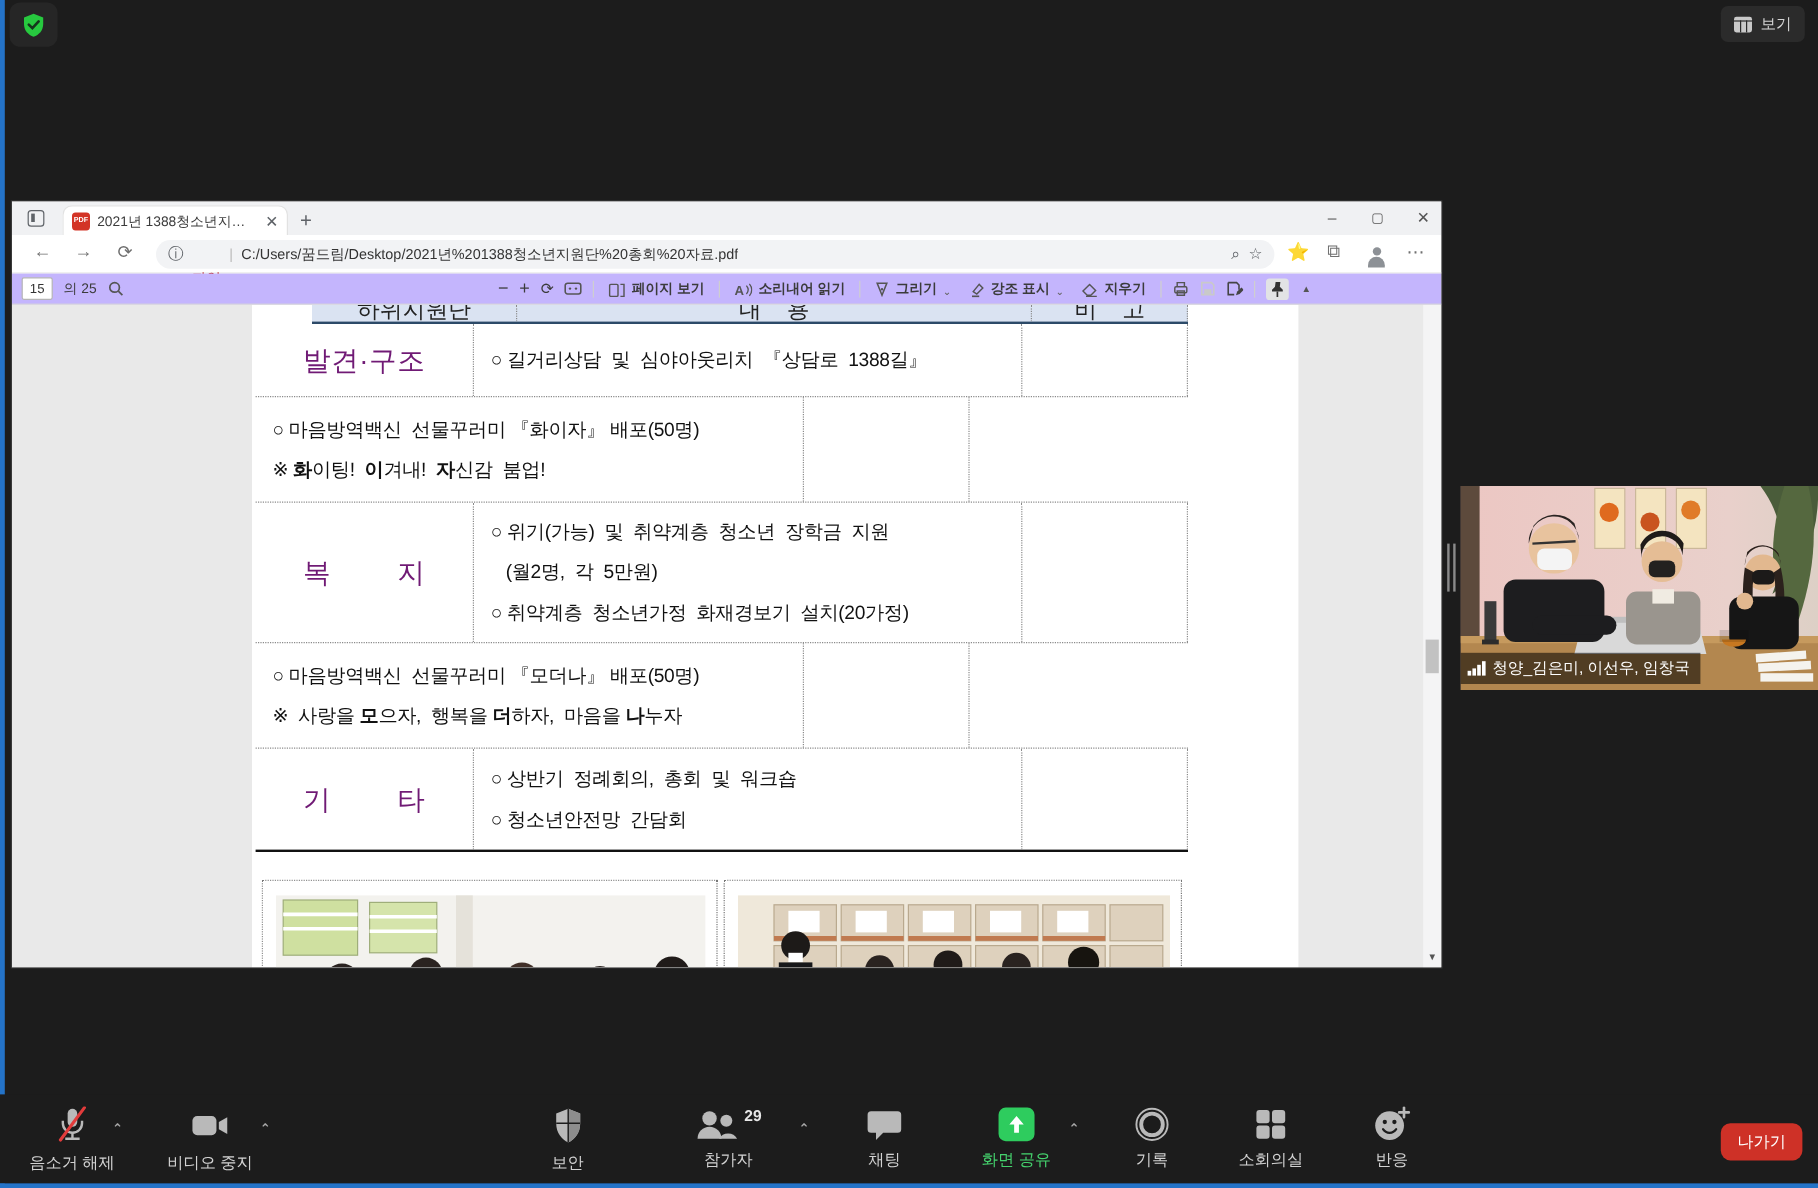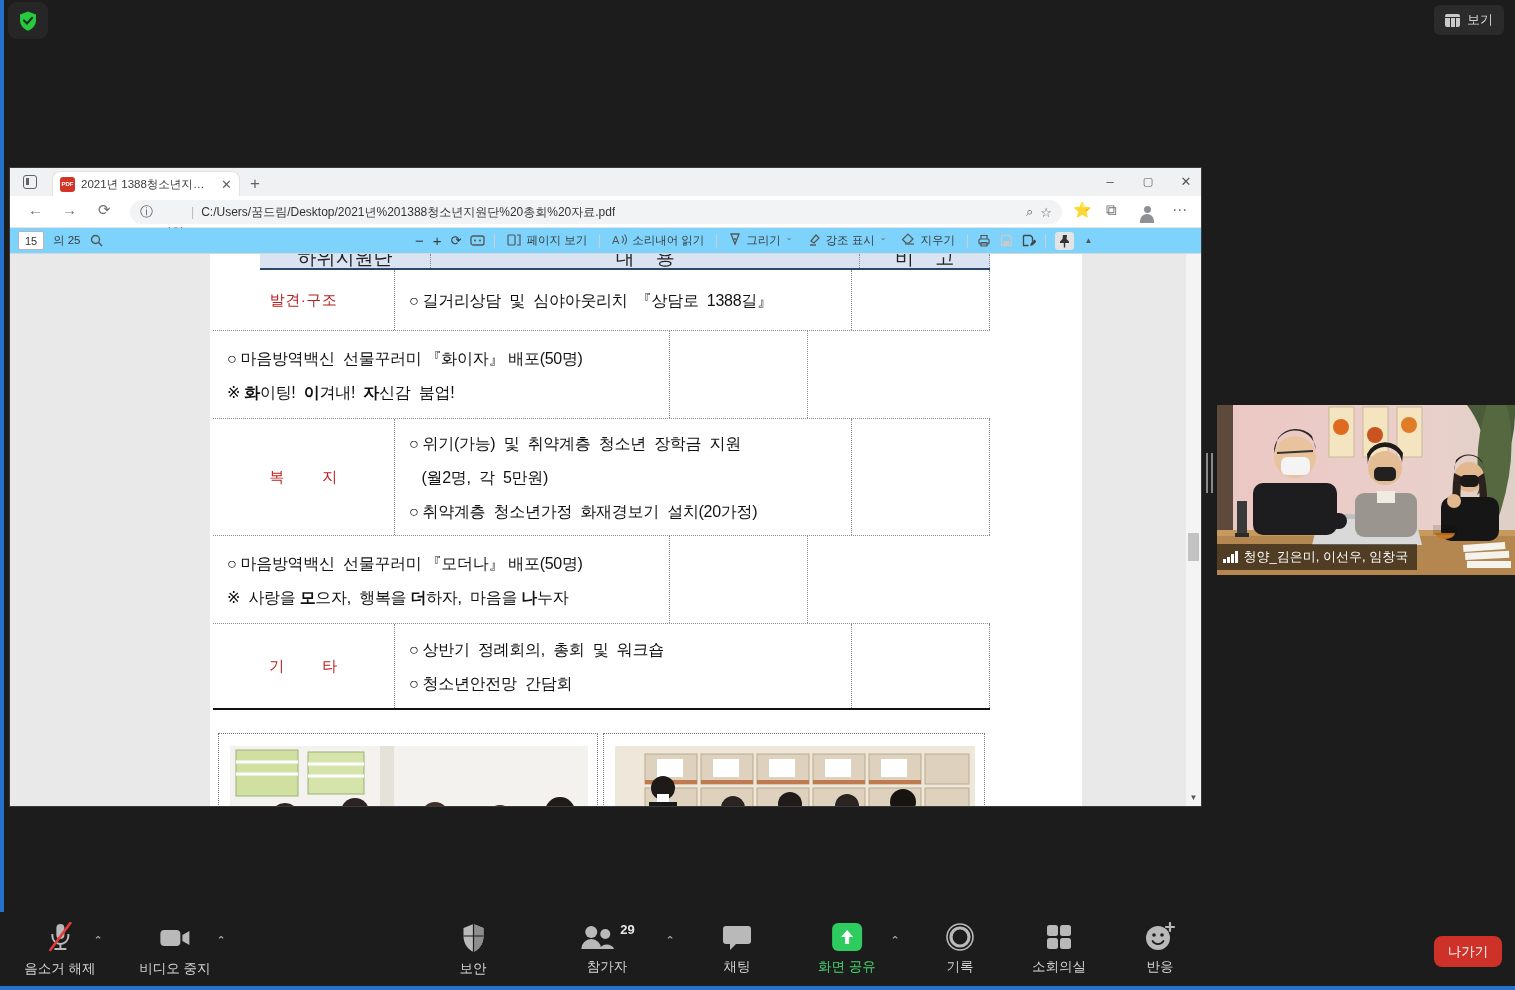--- a/index.html
+++ b/index.html
@@ -32,42 +32,42 @@
   .addr{left:120px;top:4px;width:932px;height:24px;background:#f2f3f5;border-radius:12px;display:flex;align-items:center;padding:0 10px;gap:7px;font-size:12px;color:#333;}
   .addr .sep{color:#bbb;}
   .addr .spacer{flex:1;}
   .addr-ico{color:#5f6368;font-size:13px;}
   .scheme{color:#b91c1c;margin-top:40px;}
   .url{white-space:nowrap;overflow:hidden;}
   .avatar{width:18px;height:18px;border-radius:50%;background:#bdc1c6;position:relative;overflow:hidden;}
   .avatar:before{content:"";position:absolute;left:5.5px;top:3px;width:7px;height:7px;border-radius:50%;background:#8d9196;}
   .avatar:after{content:"";position:absolute;left:2px;top:11px;width:14px;height:9px;border-radius:7px 7px 0 0;background:#8d9196;}
   
-  .pdfbar{left:0;top:60px;width:100%;height:26px;background:#7dd3fc;border-bottom:1px solid #d8d8d8;font-size:11.5px;color:#3b3b3b;}
+  .pdfbar{left:0;top:60px;width:100%;height:26px;background:#c4b5fd;border-bottom:1px solid #d8d8d8;font-size:11.5px;color:#3b3b3b;}
   .pdfbar .cluster{position:absolute;top:0;height:25px;display:flex;align-items:center;gap:9px;}
   .pagebox{width:26px;height:19px;border:1px solid #b5b5b5;background:#fff;text-align:center;font-size:11px;color:#333;border-radius:2px;padding:0;}
   .vsep{width:1px;height:14px;background:#cfcfcf;}
-  .tbtn{display:flex;align-items:flex-start;gap:5px;padding:2px 3px;border-radius:3px;}
+  .tbtn{display:flex;align-items:flex-end;gap:5px;padding:2px 3px;border-radius:3px;font-weight:bold;}
   .tbtn.active{background:#e2e3e5;}
   .chev{font-size:8px;color:#666;}
   svg.ic{display:block;}
   
   .content{left:0;top:86px;width:1191px;height:552px;background:#e9e9e9;overflow:hidden;}
   .page{left:200px;top:0;width:872px;height:552px;background:#fff;}
   .vscroll{left:1176px;top:0;width:15px;height:552px;background:#f4f4f5;}
   .vthumb{left:2px;top:279px;width:11px;height:28px;background:#c2c2c2;}
   .sarrow{left:2px;width:11px;text-align:center;font-size:8px;color:#555;}
   
   #ptable{left:3px;top:0;width:777px;}
   .t-head{display:flex;height:16px;background:#dae3f2;border-bottom:2px solid #2c4a68;overflow:hidden;margin-left:47px;}
   .t-head>div{overflow:hidden;display:flex;justify-content:center;}
   .t-head span{font-size:19px;color:#222;margin-top:-9px;white-space:pre;}
   .t-row{display:flex;border-bottom:1px dotted #8a8a8a;}
   .t-row:last-child{border-bottom:2px solid #111;}
-  .c-cat{width:182px;border-right:1px dotted #8a8a8a;display:flex;align-items:center;justify-content:center;font-size:15px;color:#b91c1c;white-space:pre;letter-spacing:.5px;}
+  .c-cat{width:182px;border-right:1px dotted #8a8a8a;display:flex;align-items:center;justify-content:center;font-size:23px;color:#701a75;white-space:pre;letter-spacing:.5px;}
   .c-body{width:457px;border-right:1px dotted #8a8a8a;padding:10px 0 8px 14px;display:flex;flex-direction:column;justify-content:center;}
   .c-note{width:138px;border-right:1px dotted #8a8a8a;}
   .t-head .h1{width:182px;border-right:1px dotted #8a8a8a;}
   .t-head .h2{width:457px;border-right:1px dotted #8a8a8a;}
   .t-head .h3{width:138px;border-right:1px dotted #8a8a8a;}
   .pline{font-size:16px;color:#111;line-height:34px;white-space:pre-wrap;letter-spacing:-0.3px;}
   .pline .b{font-weight:bold;}
   
   .photos{left:8px;top:479px;width:770px;height:73px;overflow:hidden;}
   .phbox{top:0;height:120px;border:1px dotted #777;}

